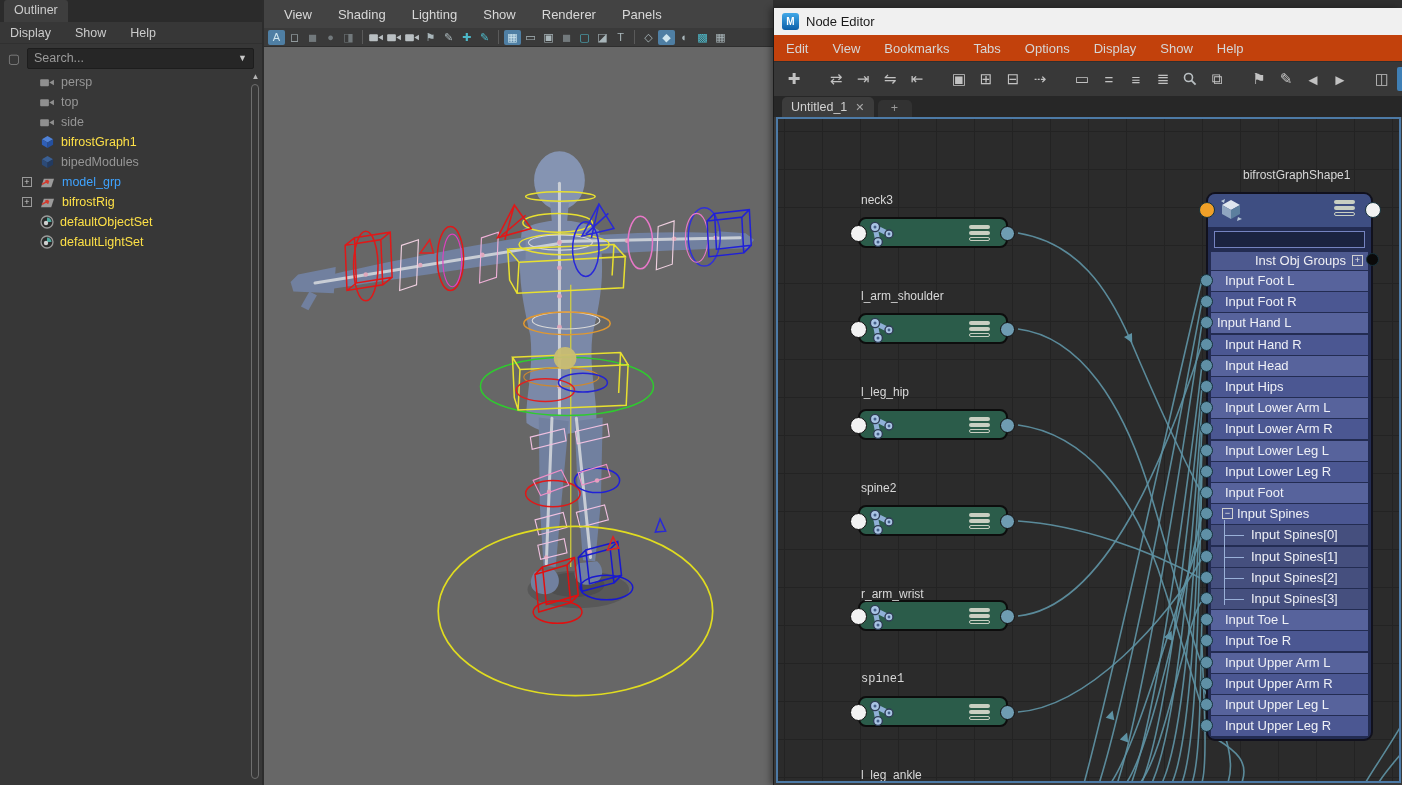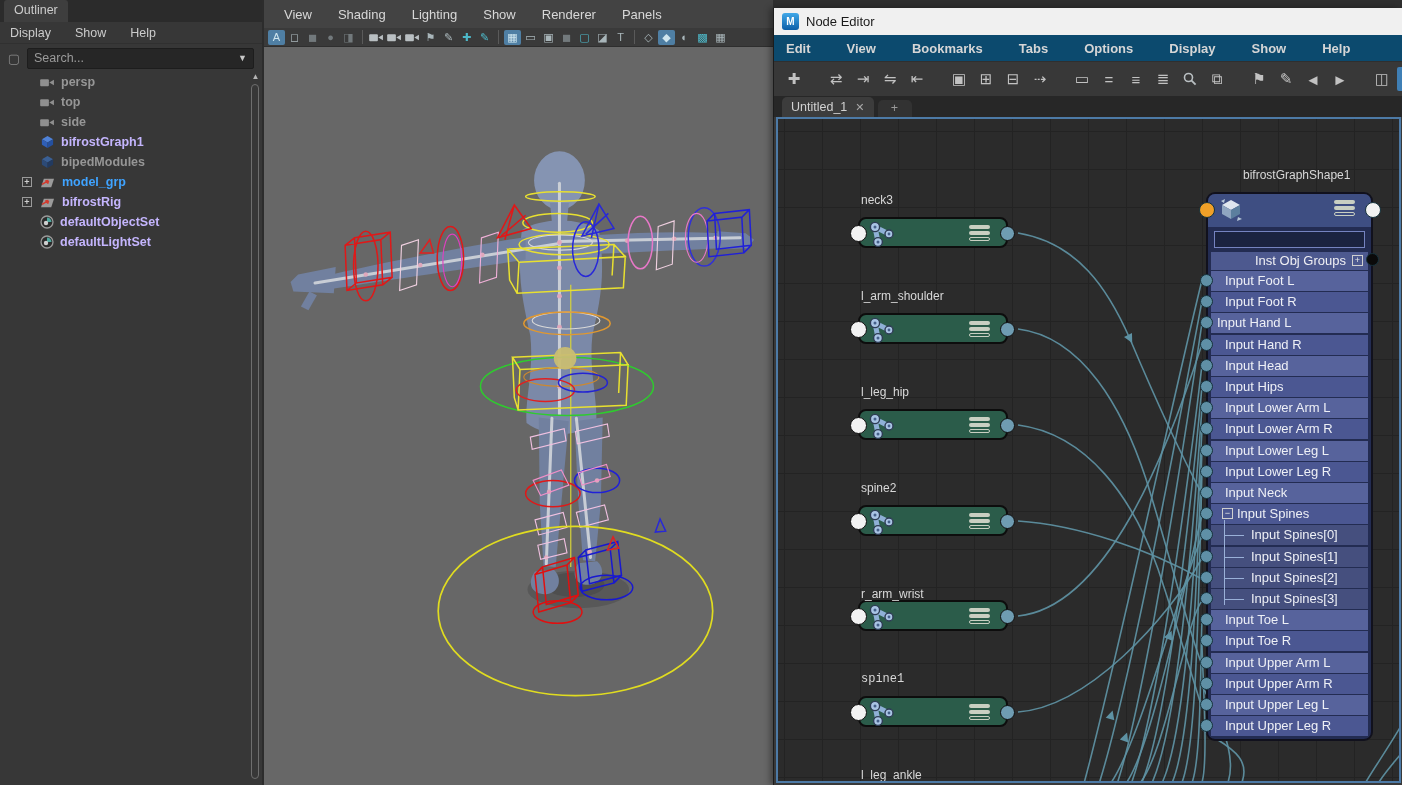--- a/index.html
+++ b/index.html
@@ -9,24 +9,24 @@
   
   #outliner{position:absolute;left:0;top:0;width:262px;height:785px;background:#373737;}
   .ol-tabbar{height:22px;background:#2b2b2b;display:flex;}
   .ol-tab{height:22px;padding:3px 10px 0 10px;background:#3e3e3e;color:#cccccc;font-size:12.5px;border-radius:3px 3px 0 0;margin-left:4px;}
   .ol-menus{height:22px;background:#373737;display:flex;align-items:center;gap:24px;padding-left:10px;border-bottom:1px solid #303030;}
   .ol-menus span{color:#cccccc;cursor:default;}
   .ol-search-row{height:28px;display:flex;align-items:center;padding:0 8px 0 6px;gap:5px;}
   .ol-filter{width:16px;height:16px;color:#8a8a8a;font-size:13px;display:flex;align-items:center;justify-content:center;}
   .ol-search{flex:1;height:21px;background:#262626;border:1px solid #1d1d1d;border-radius:2px;display:flex;align-items:center;padding:0 6px;color:#9a9a9a;}
   .ol-search .caret{margin-left:auto;color:#c8c8c8;font-size:9px;}
-  .ol-list{position:absolute;top:72px;left:0;right:12px;bottom:0;font-weight:bold;}
+  .ol-list{position:absolute;top:72px;left:0;right:12px;bottom:0;}
   .ol-row{height:20px;display:flex;align-items:center;gap:6px;padding-left:40px;position:relative;cursor:default;}
   .ol-row .exp{position:absolute;left:22px;width:10px;height:10px;border:1px solid #9a9a9a;color:#cfcfcf;font-size:9px;line-height:8px;text-align:center;background:#373737;}
-  .ol-row .lbl{color:#c4b5fd;}
+  .ol-row .lbl{color:#fde047;}
   .ol-row.dim .lbl{color:#969696;}
   .ol-row.sel .lbl{color:#3fa3ff;}
   .ol-scroll{position:absolute;right:2px;top:72px;width:9px;bottom:2px;}
   .ol-scroll .up{width:9px;height:10px;color:#b5b5b5;font-size:8px;text-align:center;}
   .ol-scroll .thumb{position:absolute;top:12px;bottom:4px;left:0;width:8px;border:1px solid #6e6e6e;border-radius:4px;}
 
   
   #viewport{position:absolute;left:262px;top:0;width:511px;height:785px;background:#676767;border-left:2px solid #2c2c2c;}
   .vp-menus{height:28px;background:#434343;display:flex;align-items:center;gap:26px;padding-left:20px;font-size:13px;color:#d8d8d8;}
   .vp-toolbar{height:19px;background:#3a3a3a;display:flex;align-items:center;padding-left:4px;gap:1px;border-bottom:1px solid #2e2e2e;}
@@ -34,21 +34,21 @@
   .icon-btn{height:15px;min-width:17px;display:flex;align-items:center;justify-content:center;font-size:11px;color:#a9b6ba;border-radius:2px;cursor:default;}
   .icon-btn.sel{background:#4f7fa4;color:#cfe6ef;}
   .icon-btn.dim{color:#72797c;}
   .icon-btn.accent{color:#4db8c8;}
   #vp-scene{position:absolute;left:0;top:47px;width:511px;height:738px;}
 
   
   #node-editor{position:absolute;left:773px;top:8px;width:629px;height:777px;background:#393939;border-left:1px solid #1c1c1c;box-shadow:-3px 0 6px rgba(0,0,0,.35);}
   .ne-titlebar{height:27px;background:#f0f0f0;color:#1a1a1a;display:flex;align-items:center;gap:7px;padding-left:8px;font-size:13px;}
   .maya-logo{width:17px;height:17px;border-radius:3px;background:linear-gradient(#41a8e8,#0d5fa8);color:#fff;font-size:10px;font-weight:bold;display:flex;align-items:center;justify-content:center;}
-  .ne-menus{height:27px;background:#0c4a6e;display:flex;align-items:center;gap:36px;padding-left:12px;font-size:13px;color:#d6d6d6;border-bottom:1px solid #2f2f2f;font-weight:bold;}
+  .ne-menus{height:27px;background:#c2410c;display:flex;align-items:center;gap:24px;padding-left:12px;font-size:13px;color:#d6d6d6;border-bottom:1px solid #2f2f2f;}
   .ne-toolbar{height:34px;background:#383838;display:flex;align-items:center;padding-left:8px;gap:3px;}
   .ne-toolbar .icon-btn{height:24px;min-width:24px;font-size:15px;color:#c2c2c2;}
   .ne-toolbar .sep{width:1px;height:20px;background:#585858;margin:0 6px;}
   .ne-toolbar .icon-btn.sel{background:#3f7fb5;}
   .ne-tabbar{height:21px;background:#272727;display:flex;align-items:flex-end;padding-left:8px;gap:4px;}
   .ne-tab{height:20px;background:#3c3c3c;border-radius:5px 5px 0 0;display:flex;align-items:center;gap:8px;padding:0 9px;color:#d2d2d2;}
   .ne-tab .x{color:#a8a8a8;font-size:11px;}
   .ne-tab-add{height:17px;width:34px;background:#323232;border-radius:5px 5px 0 0;color:#9a9a9a;text-align:center;line-height:16px;}
   .ne-graph{position:absolute;left:2px;top:109px;width:625px;height:666px;background:#2b2b2b;border:2px solid #4d7aa6;overflow:hidden;
     background-image:linear-gradient(#232323 1px,transparent 1px),linear-gradient(90deg,#232323 1px,transparent 1px);
@@ -529,21 +529,21 @@
           <div class="brow" style="top: 77px; background: rgb(87, 99, 156); padding-left: 14px;"><span>Input Foot L</span></div>
           <div class="brow" style="top: 98.2px; background: rgb(75, 87, 146); padding-left: 14px;"><span>Input Foot R</span></div>
           <div class="brow" style="top: 119.4px; background: rgb(87, 99, 156); padding-left: 6px;"><span>Input Hand L</span></div>
           <div class="brow" style="top: 140.6px; background: rgb(75, 87, 146); padding-left: 14px;"><span>Input Hand R</span></div>
           <div class="brow" style="top: 161.8px; background: rgb(87, 99, 156); padding-left: 14px;"><span>Input Head</span></div>
           <div class="brow" style="top: 183px; background: rgb(75, 87, 146); padding-left: 14px;"><span>Input Hips</span></div>
           <div class="brow" style="top: 204.2px; background: rgb(87, 99, 156); padding-left: 14px;"><span>Input Lower Arm L</span></div>
           <div class="brow" style="top: 225.4px; background: rgb(75, 87, 146); padding-left: 14px;"><span>Input Lower Arm R</span></div>
           <div class="brow" style="top: 246.6px; background: rgb(87, 99, 156); padding-left: 14px;"><span>Input Lower Leg L</span></div>
           <div class="brow" style="top: 267.8px; background: rgb(75, 87, 146); padding-left: 14px;"><span>Input Lower Leg R</span></div>
-          <div class="brow" style="top: 289px; background: rgb(87, 99, 156); padding-left: 14px;"><span>Input Neck</span></div>
+          <div class="brow" style="top: 289px; background: rgb(87, 99, 156); padding-left: 14px;"><span>Input Foot</span></div>
           <div class="brow" style="top: 310.2px; background: rgb(75, 87, 146); padding-left: 26px;"><span>Input Spines</span><span class="exp2" style="position: absolute; left: 11px; top: 4px; width: 11px; height: 11px; border: 1px solid rgb(207, 207, 207); font-size: 9px; line-height: 9px; text-align: center; color: rgb(232, 232, 232);">−</span></div>
           <div class="brow" style="top: 331.4px; background: rgb(69, 79, 126); padding-left: 40px;"><span>Input Spines[0]</span></div>
           <div class="brow" style="top: 352.6px; background: rgb(69, 79, 126); padding-left: 40px;"><span>Input Spines[1]</span></div>
           <div class="brow" style="top: 373.8px; background: rgb(69, 79, 126); padding-left: 40px;"><span>Input Spines[2]</span></div>
           <div class="brow" style="top: 395px; background: rgb(69, 79, 126); padding-left: 40px;"><span>Input Spines[3]</span></div>
           <div class="brow" style="top: 416.2px; background: rgb(87, 99, 156); padding-left: 14px;"><span>Input Toe L</span></div>
           <div class="brow" style="top: 437.4px; background: rgb(75, 87, 146); padding-left: 14px;"><span>Input Toe R</span></div>
           <div class="brow" style="top: 458.6px; background: rgb(87, 99, 156); padding-left: 14px;"><span>Input Upper Arm L</span></div>
           <div class="brow" style="top: 479.8px; background: rgb(75, 87, 146); padding-left: 14px;"><span>Input Upper Arm R</span></div>
           <div class="brow" style="top: 501px; background: rgb(87, 99, 156); padding-left: 14px;"><span>Input Upper Leg L</span></div>

